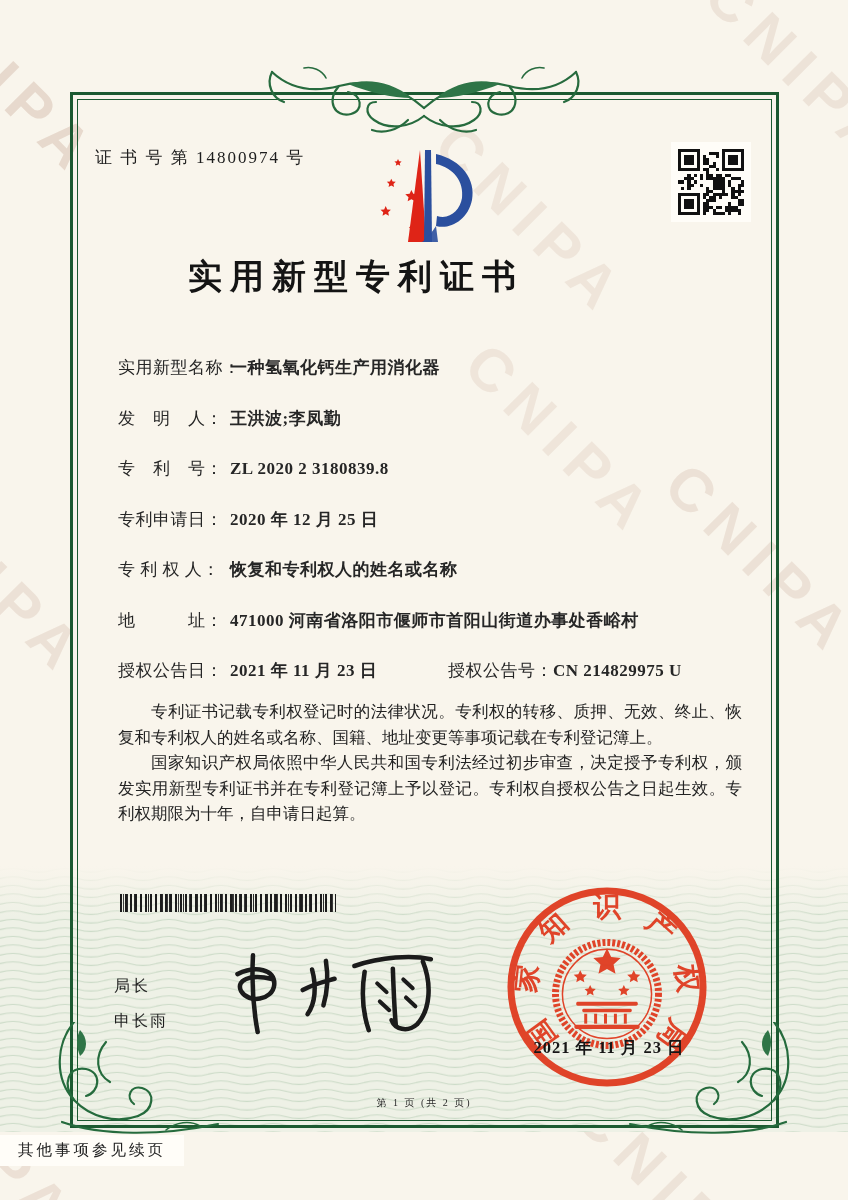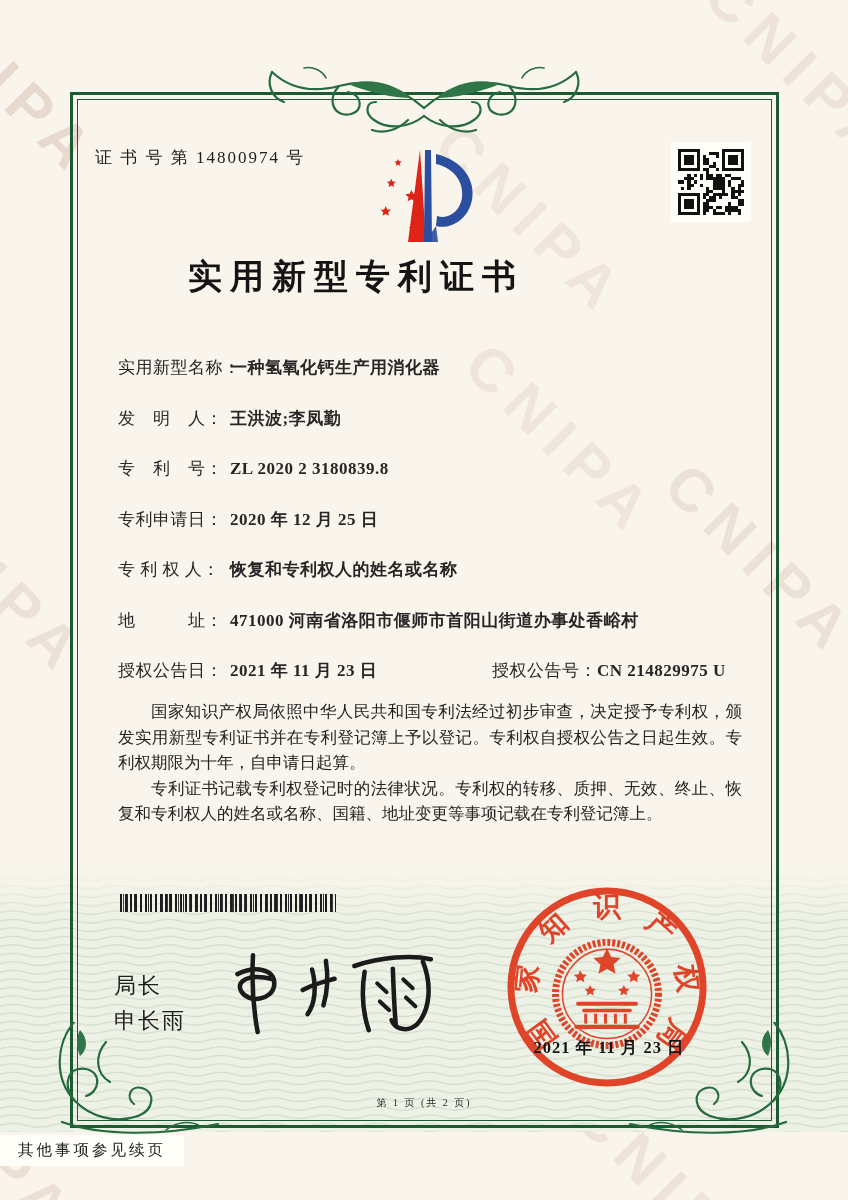--- a/index.html
+++ b/index.html
@@ -52,21 +52,21 @@
              text-align:justify;color:#232323;}
   .body-text p{margin:0;text-indent:2em;}
 
   .barcode{position:absolute;left:120px;top:894px;width:216px;height:18px;
     background:
       repeating-linear-gradient(90deg,#1c1c1c 0 2px,rgba(0,0,0,0) 2px 5px),
       repeating-linear-gradient(90deg,#2a2a2a 0 1px,rgba(0,0,0,0) 1px 7px),
       repeating-linear-gradient(90deg,rgba(0,0,0,0) 0 3px,#3a3a3a 3px 4px,rgba(0,0,0,0) 4px 11px);}
 
   .signer{position:absolute;left:114px;top:968px;font-family:"Liberation Sans","DejaVu Sans",sans-serif;
-          font-size:22px;color:#1f1f1f;line-height:35px;letter-spacing:2px;}
+          font-size:16px;color:#1f1f1f;line-height:35px;letter-spacing:2px;}
   .sign-script{position:absolute;left:226px;top:940px;width:212px;height:102px;transform:rotate(-2deg);}
 
   .seal{position:absolute;left:503px;top:883px;width:208px;height:208px;opacity:.95;mix-blend-mode:multiply;}
   .seal-date{position:absolute;left:521px;top:1037px;width:176px;text-align:center;font-size:16.5px;
              font-weight:bold;letter-spacing:1px;color:#161616;z-index:5;}
 
   .page-no{position:absolute;left:0;top:1096px;width:848px;text-align:center;font-size:10px;
            letter-spacing:2px;color:#2b2b2b;}
   .note-box{position:absolute;left:0;top:1135px;width:848px;text-align:left;}
   .note-box span{display:inline-block;background:#fffdf8;padding:5px 18px;font-size:15.5px;
@@ -187,28 +187,28 @@
       </div>
       <div class="field-row">
         <span class="f-label">专 利 权 人：</span><span class="f-value">恢复和专利权人的姓名或名称</span>
       </div>
       <div class="field-row">
         <span class="f-label">地　　　址：</span><span class="f-value">471000  河南省洛阳市偃师市首阳山街道办事处香峪村</span>
       </div>
       <div class="field-row" style="position:relative;">
         <span class="f-label">授权公告日：</span><span class="f-value">2021 年 11 月 23 日</span>
         <span class="grant-no">
-          <span class="f-label" style="width:auto;margin-left:44px;">授权公告号：</span><span class="f-value">CN 214829975 U</span>
+          <span class="f-label" style="width:auto;">授权公告号：</span><span class="f-value">CN 214829975 U</span>
         </span>
       </div>
     </div>
 
     <div class="body-text">
+      <p>专利证书记载专利权登记时的法律状况。专利权的转移、质押、无效、终止、恢复和专利权人的姓名或名称、国籍、地址变更等事项记载在专利登记簿上。</p>
       <p>国家知识产权局依照中华人民共和国专利法经过初步审查，决定授予专利权，颁发实用新型专利证书并在专利登记簿上予以登记。专利权自授权公告之日起生效。专利权期限为十年，自申请日起算。</p>
-      <p>专利证书记载专利权登记时的法律状况。专利权的转移、质押、无效、终止、恢复和专利权人的姓名或名称、国籍、地址变更等事项记载在专利登记簿上。</p>
     </div>
 
     <div class="barcode"></div>
 
     <div class="signer">
       <div>局长</div>
       <div>申长雨</div>
     </div>
 
     <svg class="sign-script" viewBox="0 0 210 100">

